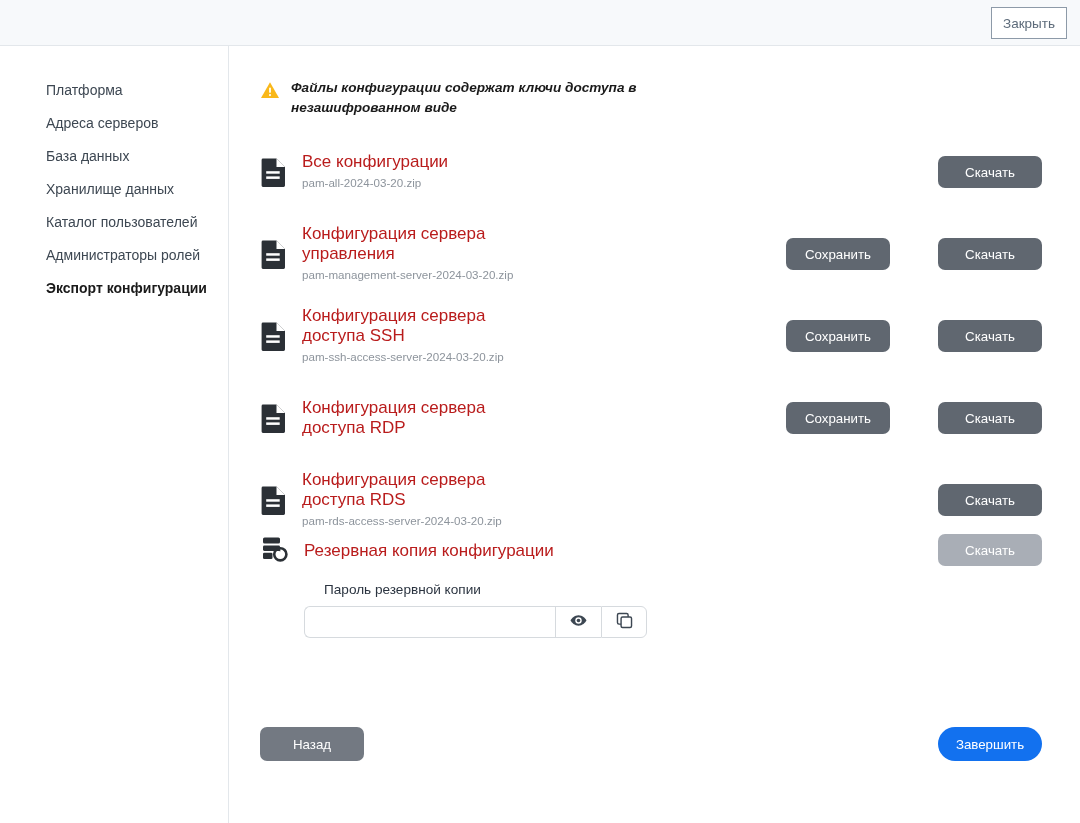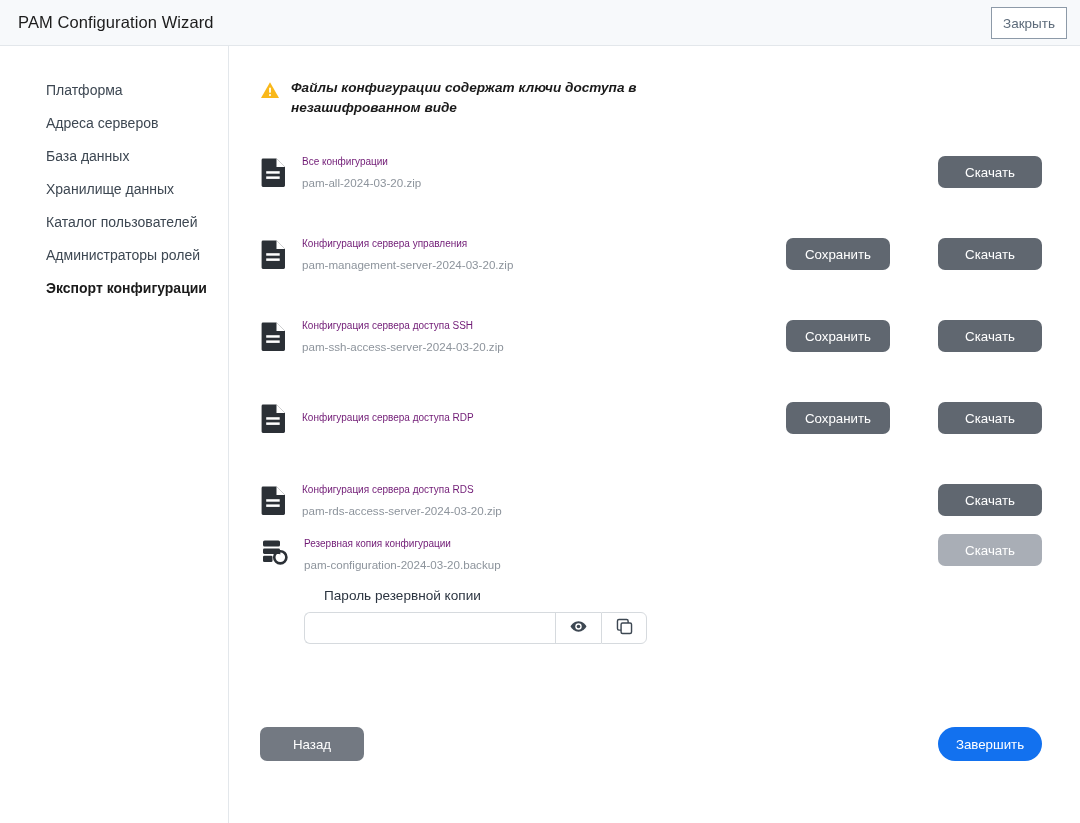--- a/index.html
+++ b/index.html
@@ -82,21 +82,21 @@
     display: flex; align-items: center;
     min-height: 60px;
     margin-bottom: 22px;
   }
   .frow .fico {
     flex: 0 0 42px;
     display: flex; align-items: center; justify-content: flex-start;
   }
   .fmeta { flex: 0 0 252px; padding-right: 8px; }
   .fname {
-    font-size: 10px; color: #701a75; line-height: 20px;
+    font-size: 17px; color: #b91c1c; line-height: 20px;
   }
   .ffile {
     font-size: 11.6px; color: #8d949c; line-height: 18px; margin-top: 2px;
     word-break: break-all;
   }
   .btns {
     position: absolute; right: 8px; top: 50%;
     transform: translateY(-50%);
     display: flex; align-items: center; gap: 16px;
   }
@@ -169,21 +169,20 @@
     color: #ffffff; font-size: 13.3px;
     font-family: "Liberation Sans", sans-serif;
     display: flex; align-items: center; justify-content: center;
     cursor: pointer;
   }
 </style>
 </head>
 <body>
 
 <div class="titlebar">
-  <div class="title-text">PAM Configuration Wizard</div>
   <div class="close-btn">Закрыть</div>
 </div>
 
 <div class="sidebar" id="sidebar">
     <div class="side-item">
       <span>Платформа</span>
     </div>
     <div class="side-item">
       <span>Адреса серверов</span>
     </div>
@@ -315,21 +314,20 @@
         <svg width="30" height="30" viewBox="0 0 30 30">
           <rect x="3" y="3.5" width="17" height="6" rx="1.6" fill="#2b3036"></rect>
           <rect x="3" y="11.5" width="17" height="5.4" rx="1.3" fill="#2b3036"></rect>
           <rect x="3" y="18.8" width="9.5" height="6.3" rx="1.3" fill="#2b3036"></rect>
           <circle cx="20.3" cy="20.3" r="6.1" fill="none" stroke="#2b3036" stroke-width="2.6"></circle>
           <path d="M20.3 13.2 L20.3 17.6 L16.3 15.4 Z" fill="#2b3036"></path>
         </svg>
       </span>
       <div class="backup-meta">
         <div class="fname">Резервная копия конфигурации</div>
-        <div class="ffile">pam-configuration-2024-03-20.backup</div>
       </div>
       <div class="backup-btn-wrap">
         <div class="btn disabled">Скачать</div>
       </div>
     </div>
 
     <div class="pass-label">Пароль резервной копии</div>
 
     <div class="pass-row">
       <input class="pass-input" type="text" placeholder="" style="">

